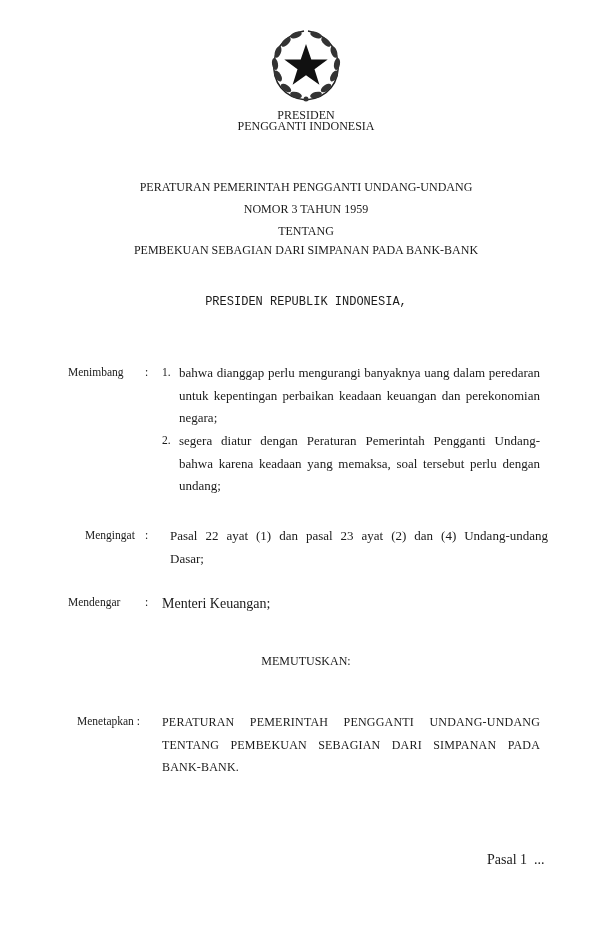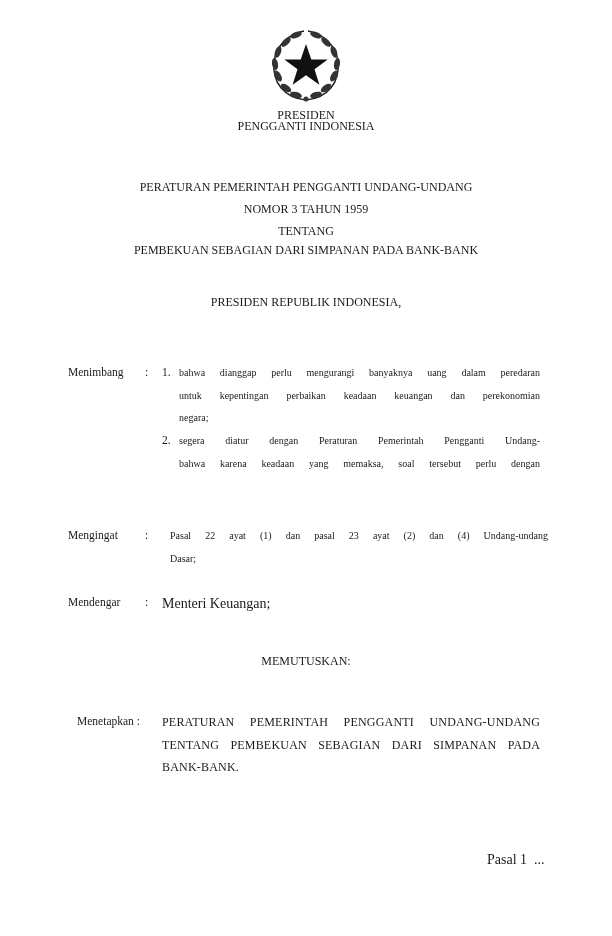--- a/index.html
+++ b/index.html
@@ -11,21 +11,21 @@
     .abs { position: absolute; }
     .center { position: absolute; left: 0; width: 612px; text-align: center; }
     .emblem { position: absolute; left: 266px; top: 26px; width: 80px; height: 80px; }
     .hdr-small { font-size: 12px; line-height: 11px; }
     .title { font-size: 12px; line-height: 22px; }
     .body-text { font-size: 14px; font-family: Liberation Serif, serif; }
     .label { position: absolute; left: 68px; font-size: 11.5px; }
     .colon { position: absolute; font-size: 11.5px; }
     .num { position: absolute; left: 162px; font-size: 11.5px; }
     .para {
-      position: absolute; font-size: 10px; line-height: 22.5px;
+      position: absolute; font-size: 13px; line-height: 22.5px;
       text-align: justify;
     }
     .para .line { display: block; text-align: justify; text-align-last: justify; white-space: nowrap; }
     .para .line.last { text-align-last: left; }
     .caps .line { letter-spacing: 0.2px; }
   </style>
 </head>
 <body>
 
 <div class="emblem">
@@ -61,39 +61,40 @@
 </div>
 
 <div class="center hdr-small" style="top:110px;">PRESIDEN</div>
 <div class="center hdr-small" style="top:121px;">PENGGANTI INDONESIA</div>
 
 <div class="center title" style="top:176px;">PERATURAN PEMERINTAH PENGGANTI UNDANG-UNDANG</div>
 <div class="center title" style="top:198px;">NOMOR 3 TAHUN 1959</div>
 <div class="center title" style="top:220px;">TENTANG</div>
 <div class="center title" style="top:227px;margin-top:12px;">PEMBEKUAN SEBAGIAN DARI SIMPANAN PADA BANK-BANK</div>
 
-<div class="center title" style="top:291px;">PRESIDEN REPUBLIK INDONESIA,</div>
+<div class="center title" style="top:291px;font-family:Liberation Mono, monospace;">PRESIDEN REPUBLIK INDONESIA,</div>
 
 <div class="label" style="top:366px;">Menimbang</div>
 <div class="colon" style="left:145px; top:366px;">:</div>
 
 <div class="num" style="top:366px;">1.</div>
 <div class="para" style="left:179px; top:362px; width:361px;">
   <span class="line">bahwa dianggap perlu mengurangi banyaknya uang dalam peredaran</span>
   <span class="line">untuk kepentingan perbaikan keadaan keuangan dan perekonomian</span>
   <span class="line last">negara;</span>
 </div>
 
 <div class="num" style="top:434px;">2.</div>
 <div class="para" style="left:179px; top:430px; width:361px;">
   <span class="line">segera diatur dengan Peraturan Pemerintah Pengganti Undang-</span>
   <span class="line">bahwa karena keadaan yang memaksa, soal tersebut perlu dengan</span>
+  <span class="line last">undang;</span>
 </div>
 
-<div class="label" style="top:529px;">Mengingat</div>
+<div class="label" style="top:529px;margin-left:17px;">Mengingat</div>
 <div class="colon" style="left:145px; top:529px;">:</div>
 <div class="para" style="left:162px; top:525px; width:378px;margin-left:8px;">
   <span class="line">Pasal 22 ayat (1) dan pasal 23 ayat (2) dan (4) Undang-undang</span>
   <span class="line last">Dasar;</span>
 </div>
 
 <div class="label" style="top:596px;">Mendengar</div>
 <div class="colon" style="left:145px; top:596px;">:</div>
 <div class="abs body-text" style="left:162px; top:596px;">Menteri Keuangan;</div>
 

